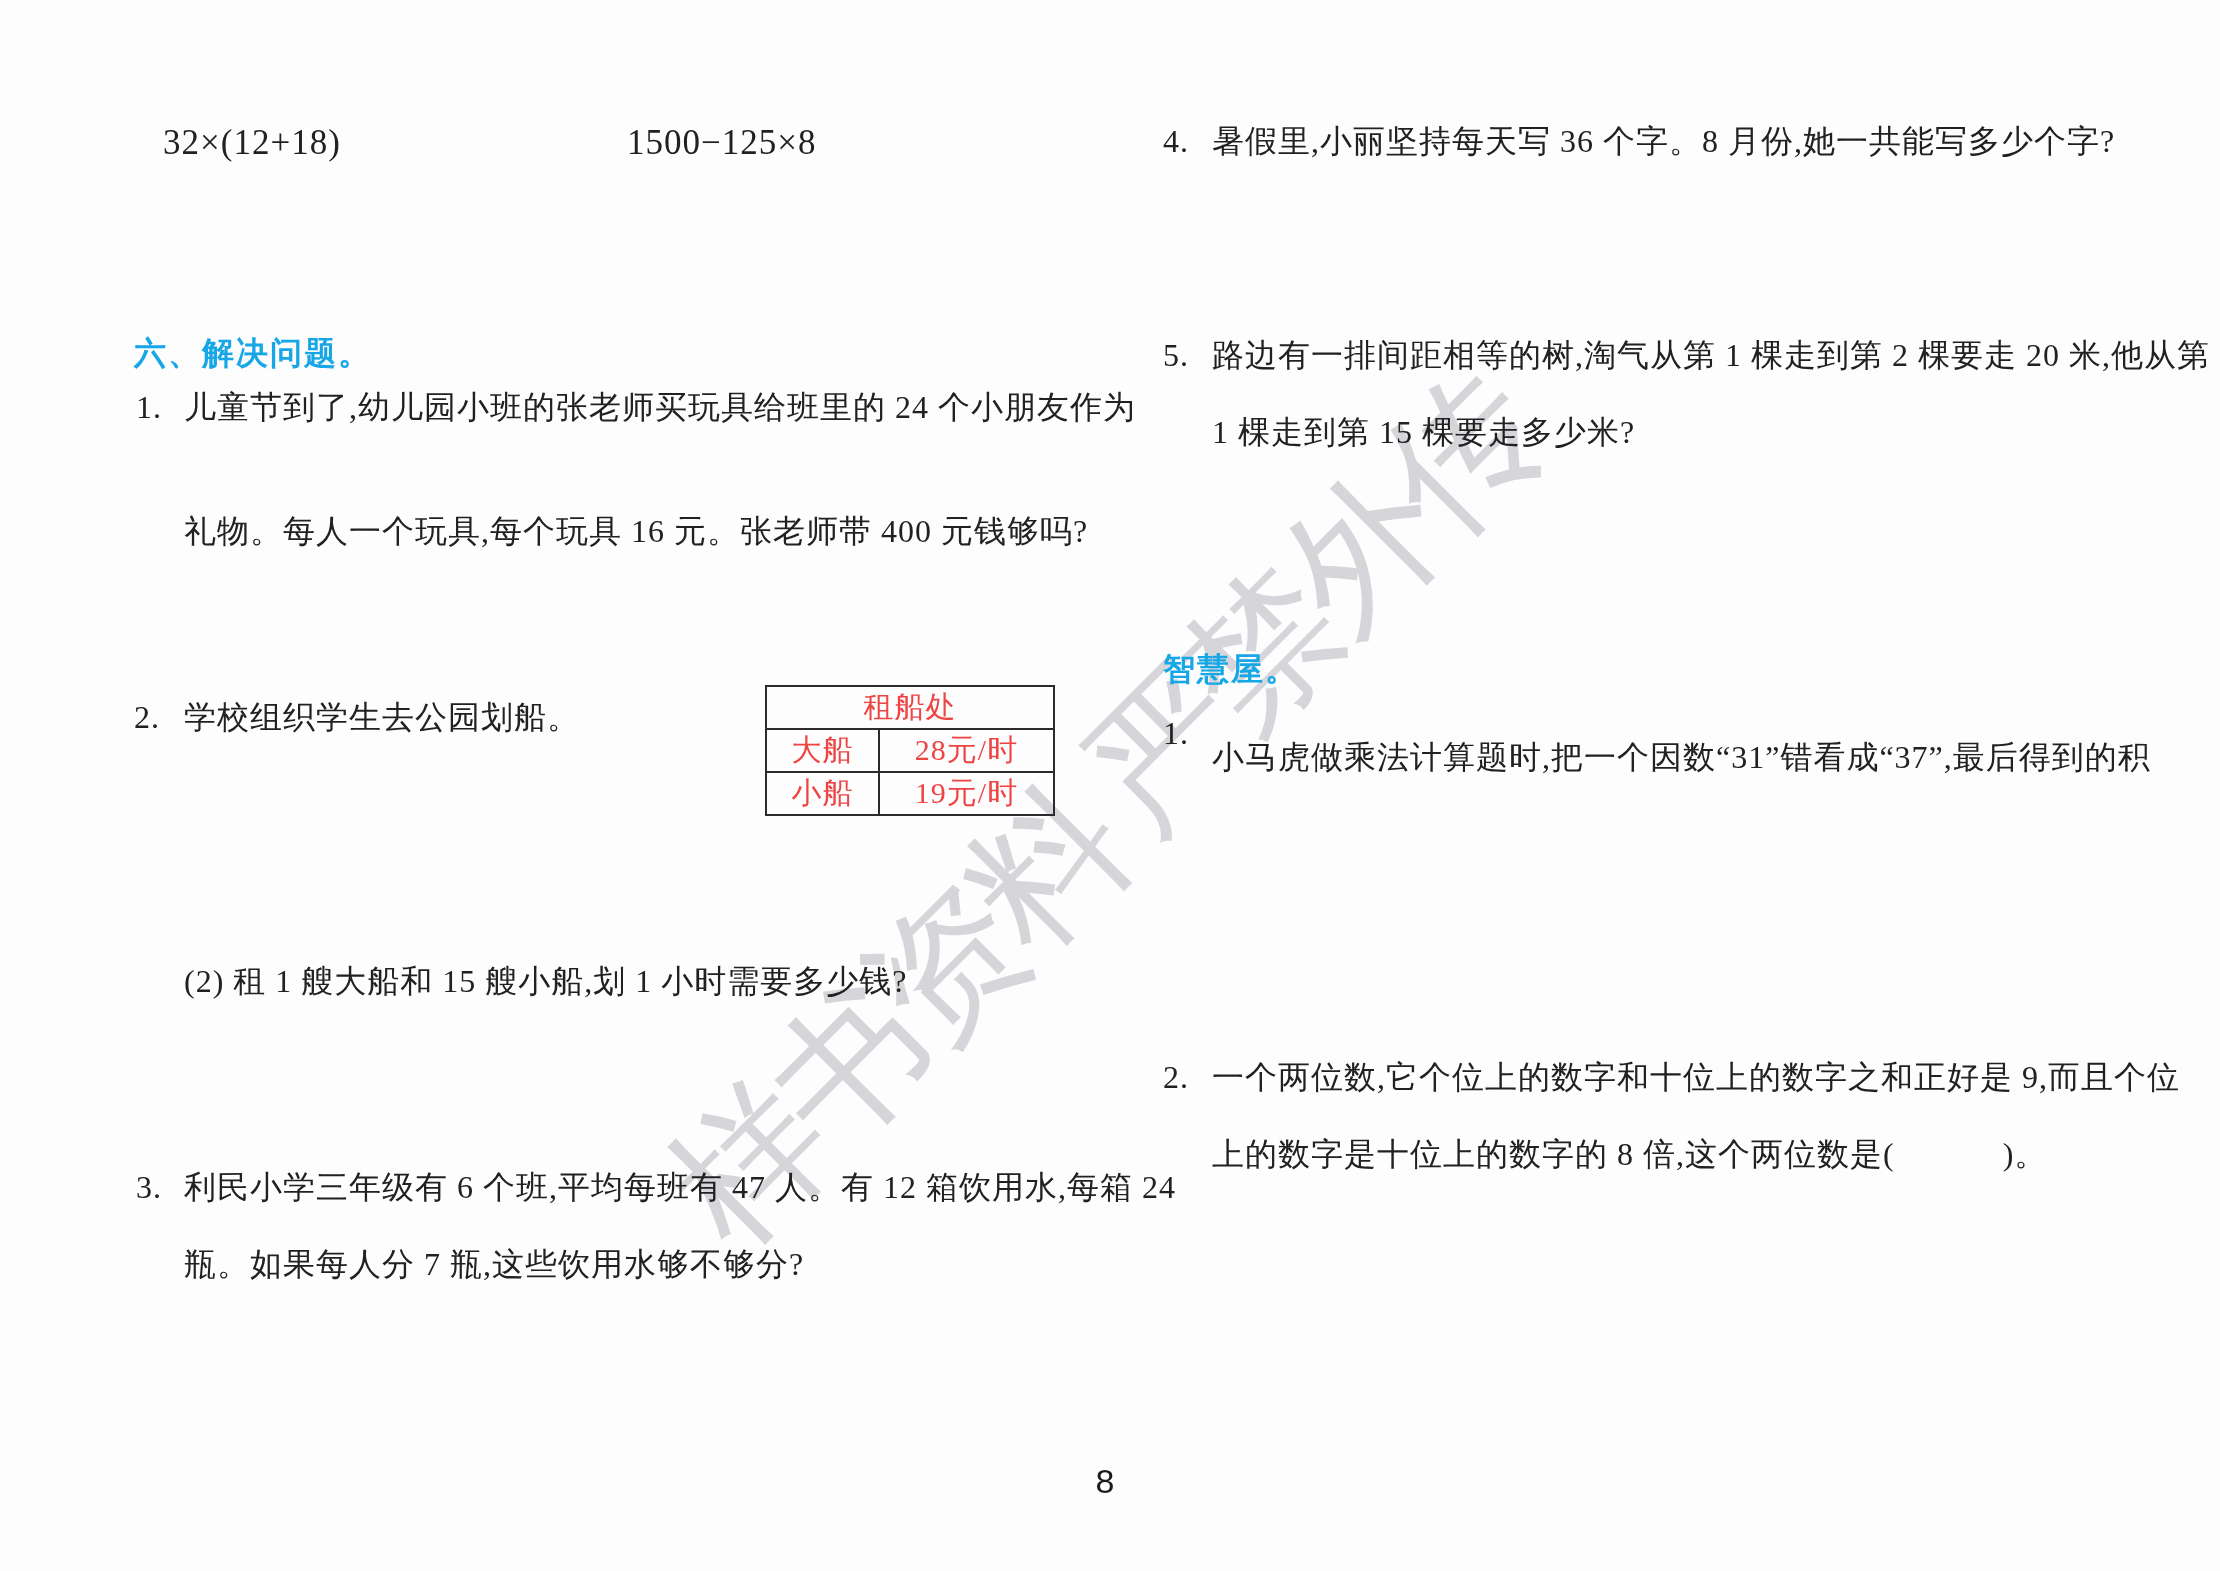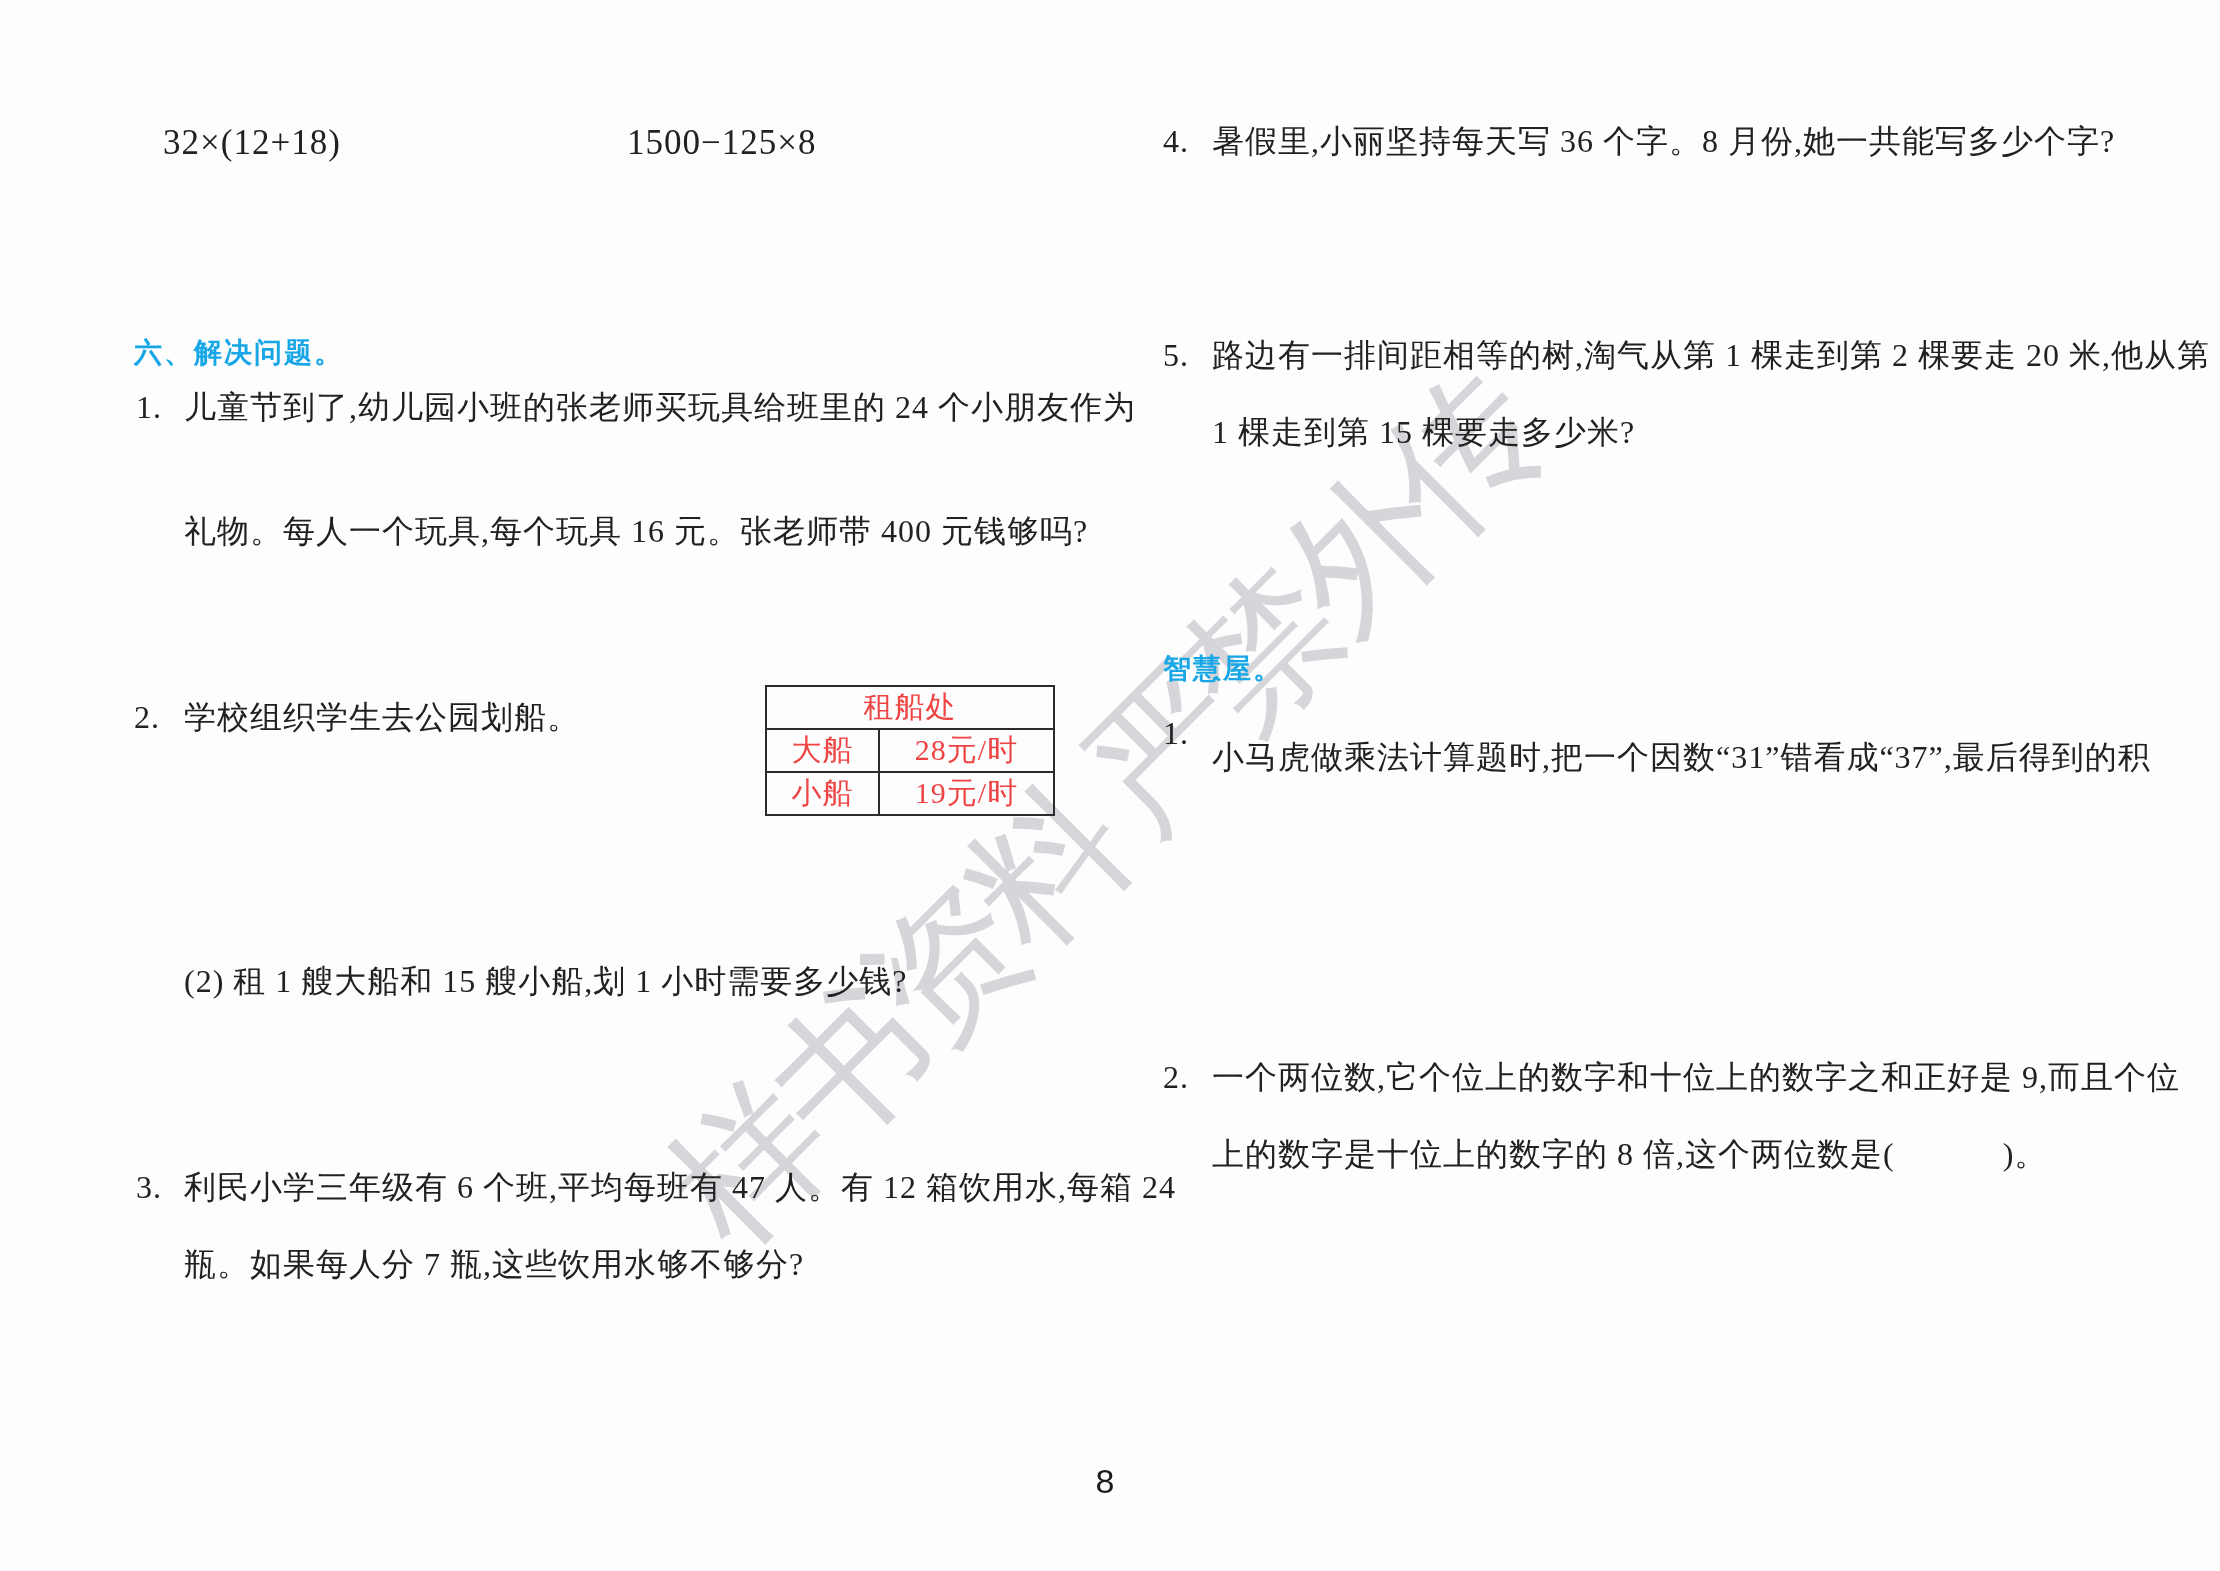--- a/index.html
+++ b/index.html
@@ -5,21 +5,21 @@
   html,body{margin:0;padding:0;background:#e8e8e8;}
   #page{
     position:relative;width:2220px;height:1571px;margin:0 auto;
     background:#fefefec9;background-color:#fdfdfd;overflow:hidden;
     font-family:"Liberation Serif","DejaVu Serif",serif;color:#212121;
   }
   .t{position:absolute;font-size:32px;line-height:42px;letter-spacing:1px;white-space:pre;}
   .expr{font-size:35px;letter-spacing:1px;}
   .heading{
     font-family:Liberation Serif, serif;
-    font-weight:bold;font-size:28px;color:#18a7e6;letter-spacing:2px;
+    font-weight:bold;font-size:32px;color:#18a7e6;letter-spacing:2px;
   }
   .watermark{
     position:absolute;left:475px;top:712px;width:1260px;text-align:center;
     transform:rotate(-45deg);transform-origin:center;
     font-size:150px;letter-spacing:-10px;color:#d6d6da;white-space:nowrap;
     user-select:none;pointer-events:none;
   }
   table.boat{
     position:absolute;left:765px;top:685px;border-collapse:collapse;
     font-size:30px;color:#ef4444;table-layout:fixed;

